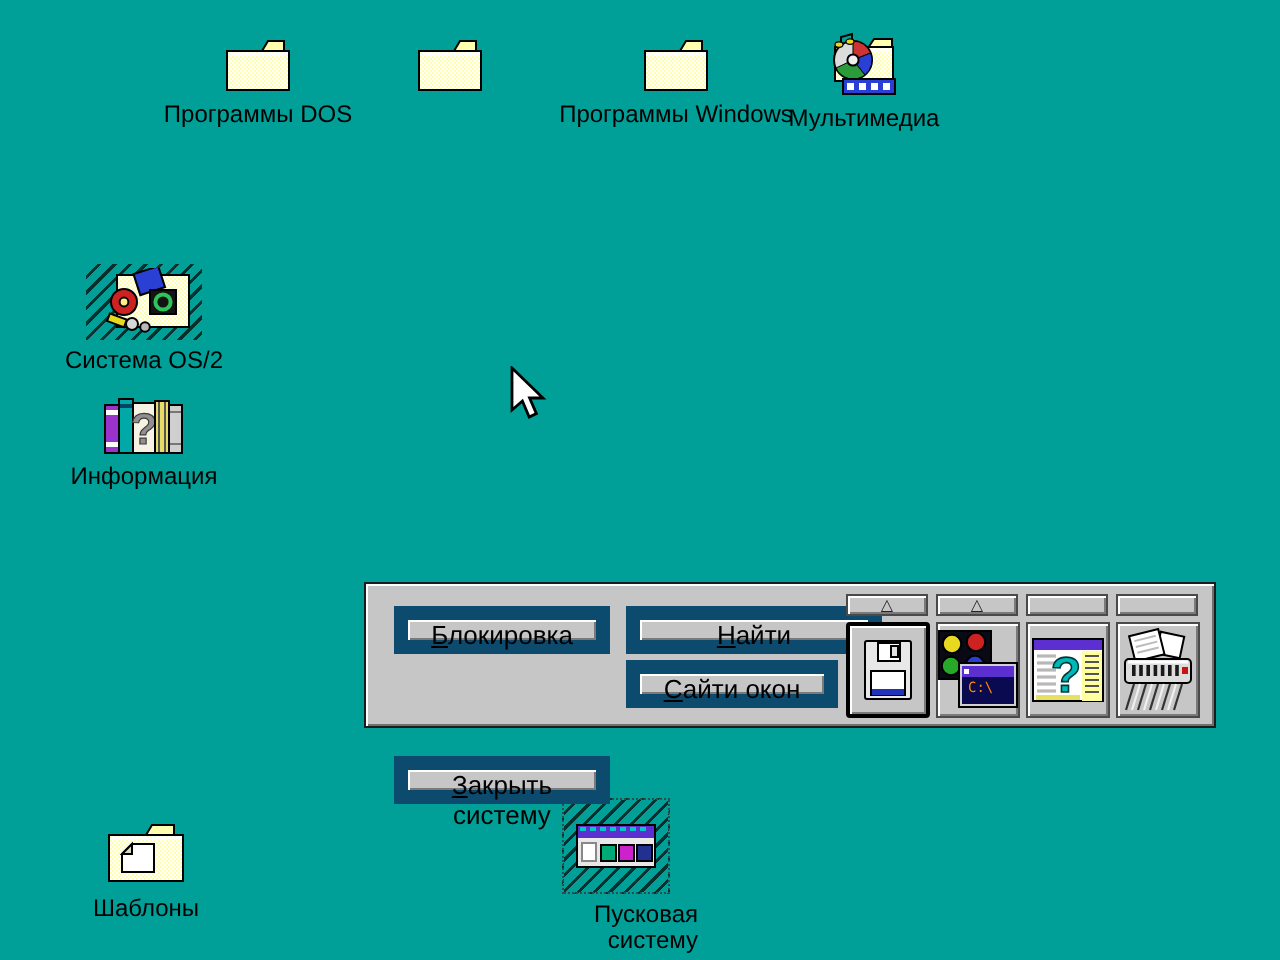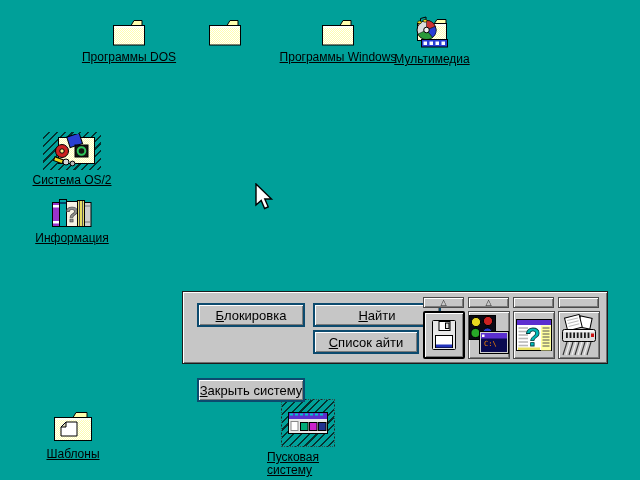--- a/index.html
+++ b/index.html
@@ -9,21 +9,21 @@
     font-family:"Liberation Sans",sans-serif;
     -webkit-font-smoothing:none;
   }
   .desktop{position:absolute;inset:0;}
 
   
   .desktop-icon{position:absolute;display:flex;flex-direction:column;align-items:center;}
   .di-art{display:block;line-height:0;}
   .di-label{
     margin-top:4px;font-size:12px;line-height:13px;color:var(--label_text,#000);
-    text-align:left;white-space:nowrap;text-decoration:underline;
+    text-align:right;white-space:nowrap;
   }
   .di-label.wrap{white-space:normal;width:82px;}
 
   
   .hatch{
     display:flex;align-items:center;justify-content:center;
     background:repeating-linear-gradient(135deg,rgba(0,0,0,0) 0 4px,rgba(5,30,28,.85) 4px 5.5px);
   }
   .selected-dotted{border:1px dotted #2f4f4d;}
 
@@ -31,24 +31,24 @@
   .launchpad{
     position:absolute;left:182px;top:291px;width:426px;height:73px;
     background:var(--panel_face,#C6C6C6);
     border:1px solid var(--outline_dark,#1c1c1c);
     box-shadow:inset 1px 1px 0 var(--bevel_light,#fff),inset -1px -1px 0 var(--bevel_dark,#6f6f6f);
     box-sizing:border-box;
   }
   .lp-btn{
     position:absolute;box-sizing:border-box;
     background:var(--panel_face,#C6C6C6);
-    border:2px solid #0c4a6e;
+    border:7px solid #0c4a6e;
     box-shadow:inset 1px 1px 0 var(--bevel_light,#fff),inset -1px -1px 0 #7a7a7a;
     font-family:"Liberation Sans",sans-serif;font-size:13px;color:#000;
-    display:flex;align-items:center;justify-content:center;padding:0;cursor:default;
+    display:flex;justify-content:center;padding:0;cursor:default;
   }
   .hot{text-decoration:underline;}
   .lp-drawer{
     position:absolute;box-sizing:border-box;height:11px;
     background:var(--panel_face,#C6C6C6);
     border:1px solid #4a4a4a;
     box-shadow:inset 1px 1px 0 var(--bevel_light,#fff),inset -1px -1px 0 #7a7a7a;
     display:flex;align-items:center;justify-content:center;
     font-size:8px;line-height:8px;color:#222;padding:0;
   }
@@ -215,21 +215,21 @@
 
     <button class="lp-btn" style="left:130px;top:11px;width:128px;height:24px;">
       <span><span class="hot">Н</span><span>айти</span></span>
     </button>
 
     <button class="lp-btn" style="left:14px;top:38px;width:108px;height:24px;margin-top:48px;">
       <span><span class="hot">З</span><span>акрыть систему</span></span>
     </button>
 
     <button class="lp-btn" style="left:130px;top:38px;width:106px;height:24px;">
-      <span><span class="hot">С</span><span>писок айти</span></span>
+      <span><span class="hot">С</span><span>айти окон</span></span>
     </button>
 
     <button class="lp-drawer" style="left:240px;top:5px;width:41px;">
       <span>△</span>
     </button>
     <button class="lp-drawer" style="left:285px;top:5px;width:41px;">
       <span>△</span>
     </button>
     <button class="lp-drawer" style="left:330px;top:5px;width:41px;">
       <span></span>

